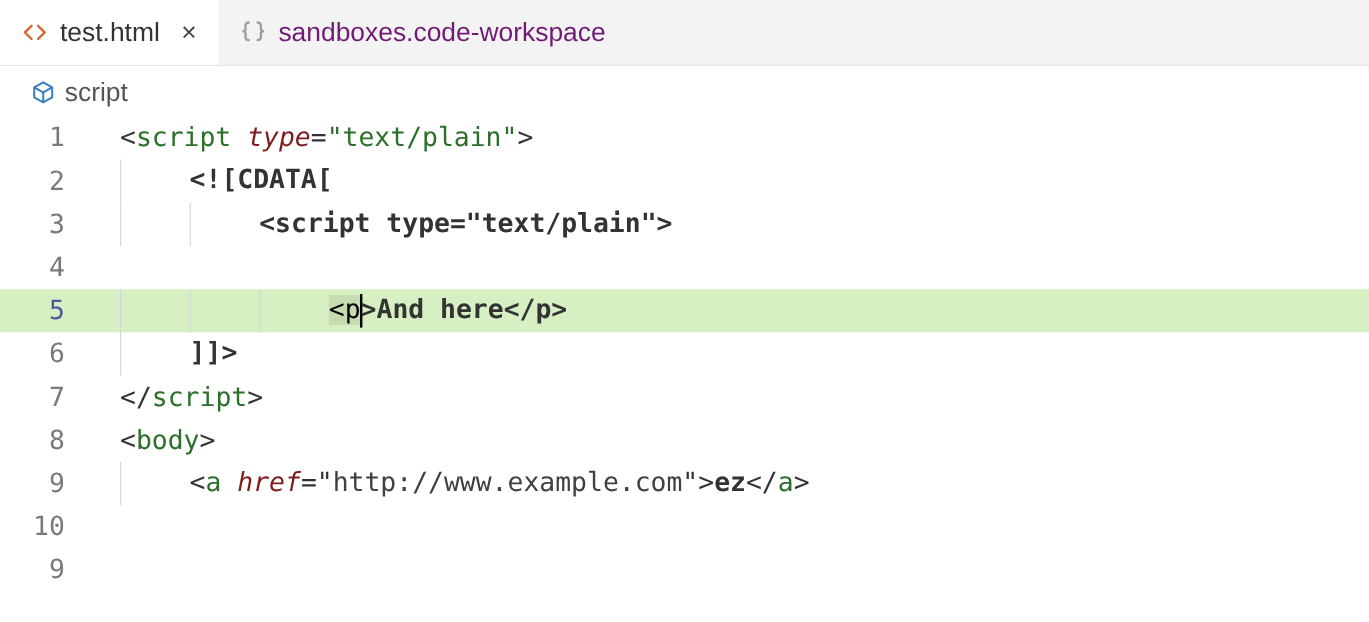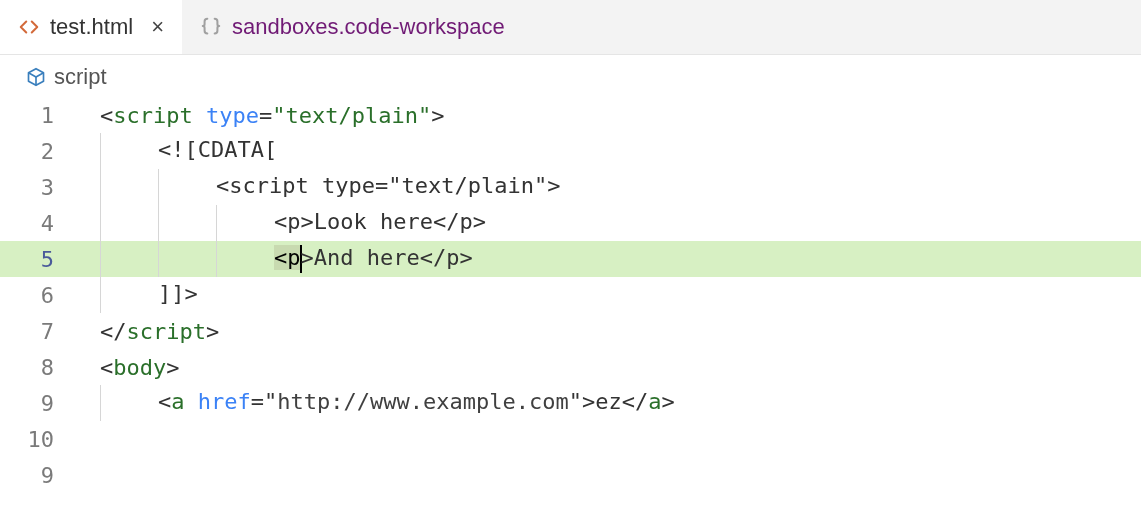--- a/index.html
+++ b/index.html
@@ -71,23 +71,23 @@
 .code {
   white-space: pre;
   padding-left: 20px;
   position: relative;
 }
 .line.hl { background: #d7f0c3; }
 .line.hl .gutter { background: transparent; }
 
 .pun { color: #333; }
 .tag { color: #2a6f2a; }
-.attr { color: #3b82f6; }
+.attr { color: #7f1d1d; font-style: italic; }
 .str { color: #2a6f2a; }
-.txt { color: #333; }
+.txt { color: #333; font-weight: bold; }
 .lnk { color: #404040; }
 
 .ig {
   border-left: 1px solid #d6d6d6;
   display: inline-block;
   height: 36px;
   vertical-align: middle;
 }
 .cursor {
   display: inline-block;
@@ -145,21 +145,20 @@
     <div class="line">
       <div class="gutter">2</div>
       <div class="code"><span class="ig" style="margin-right: 57px;"></span><span class="txt">&lt;![CDATA[</span></div>
     </div>
     <div class="line">
       <div class="gutter">3</div>
       <div class="code"><span class="ig" style="margin-right: 57px;"></span><span class="ig" style="margin-right: 57px;"></span><span class="txt">&lt;script type="text/plain"&gt;</span></div>
     </div>
     <div class="line">
       <div class="gutter">4</div>
-      <div class="code"><span class="ig" style="margin-right: 57px;"></span><span class="ig" style="margin-right: 57px;"></span><span class="ig" style="margin-right: 57px;"></span><span class="txt">&lt;p&gt;Look here&lt;/p&gt;</span></div>
     </div>
     <div class="line hl">
       <div class="gutter active-ln">5</div>
       <div class="code"><span class="ig" style="margin-right: 57px;"></span><span class="ig" style="margin-right: 57px;"></span><span class="ig" style="margin-right: 57px;"></span><span class="sel">&lt;p</span><span class="cursor"></span><span class="txt">&gt;And here&lt;/p&gt;</span></div>
     </div>
     <div class="line">
       <div class="gutter">6</div>
       <div class="code"><span class="ig" style="margin-right: 57px;"></span><span class="txt">]]&gt;</span></div>
     </div>
     <div class="line">

